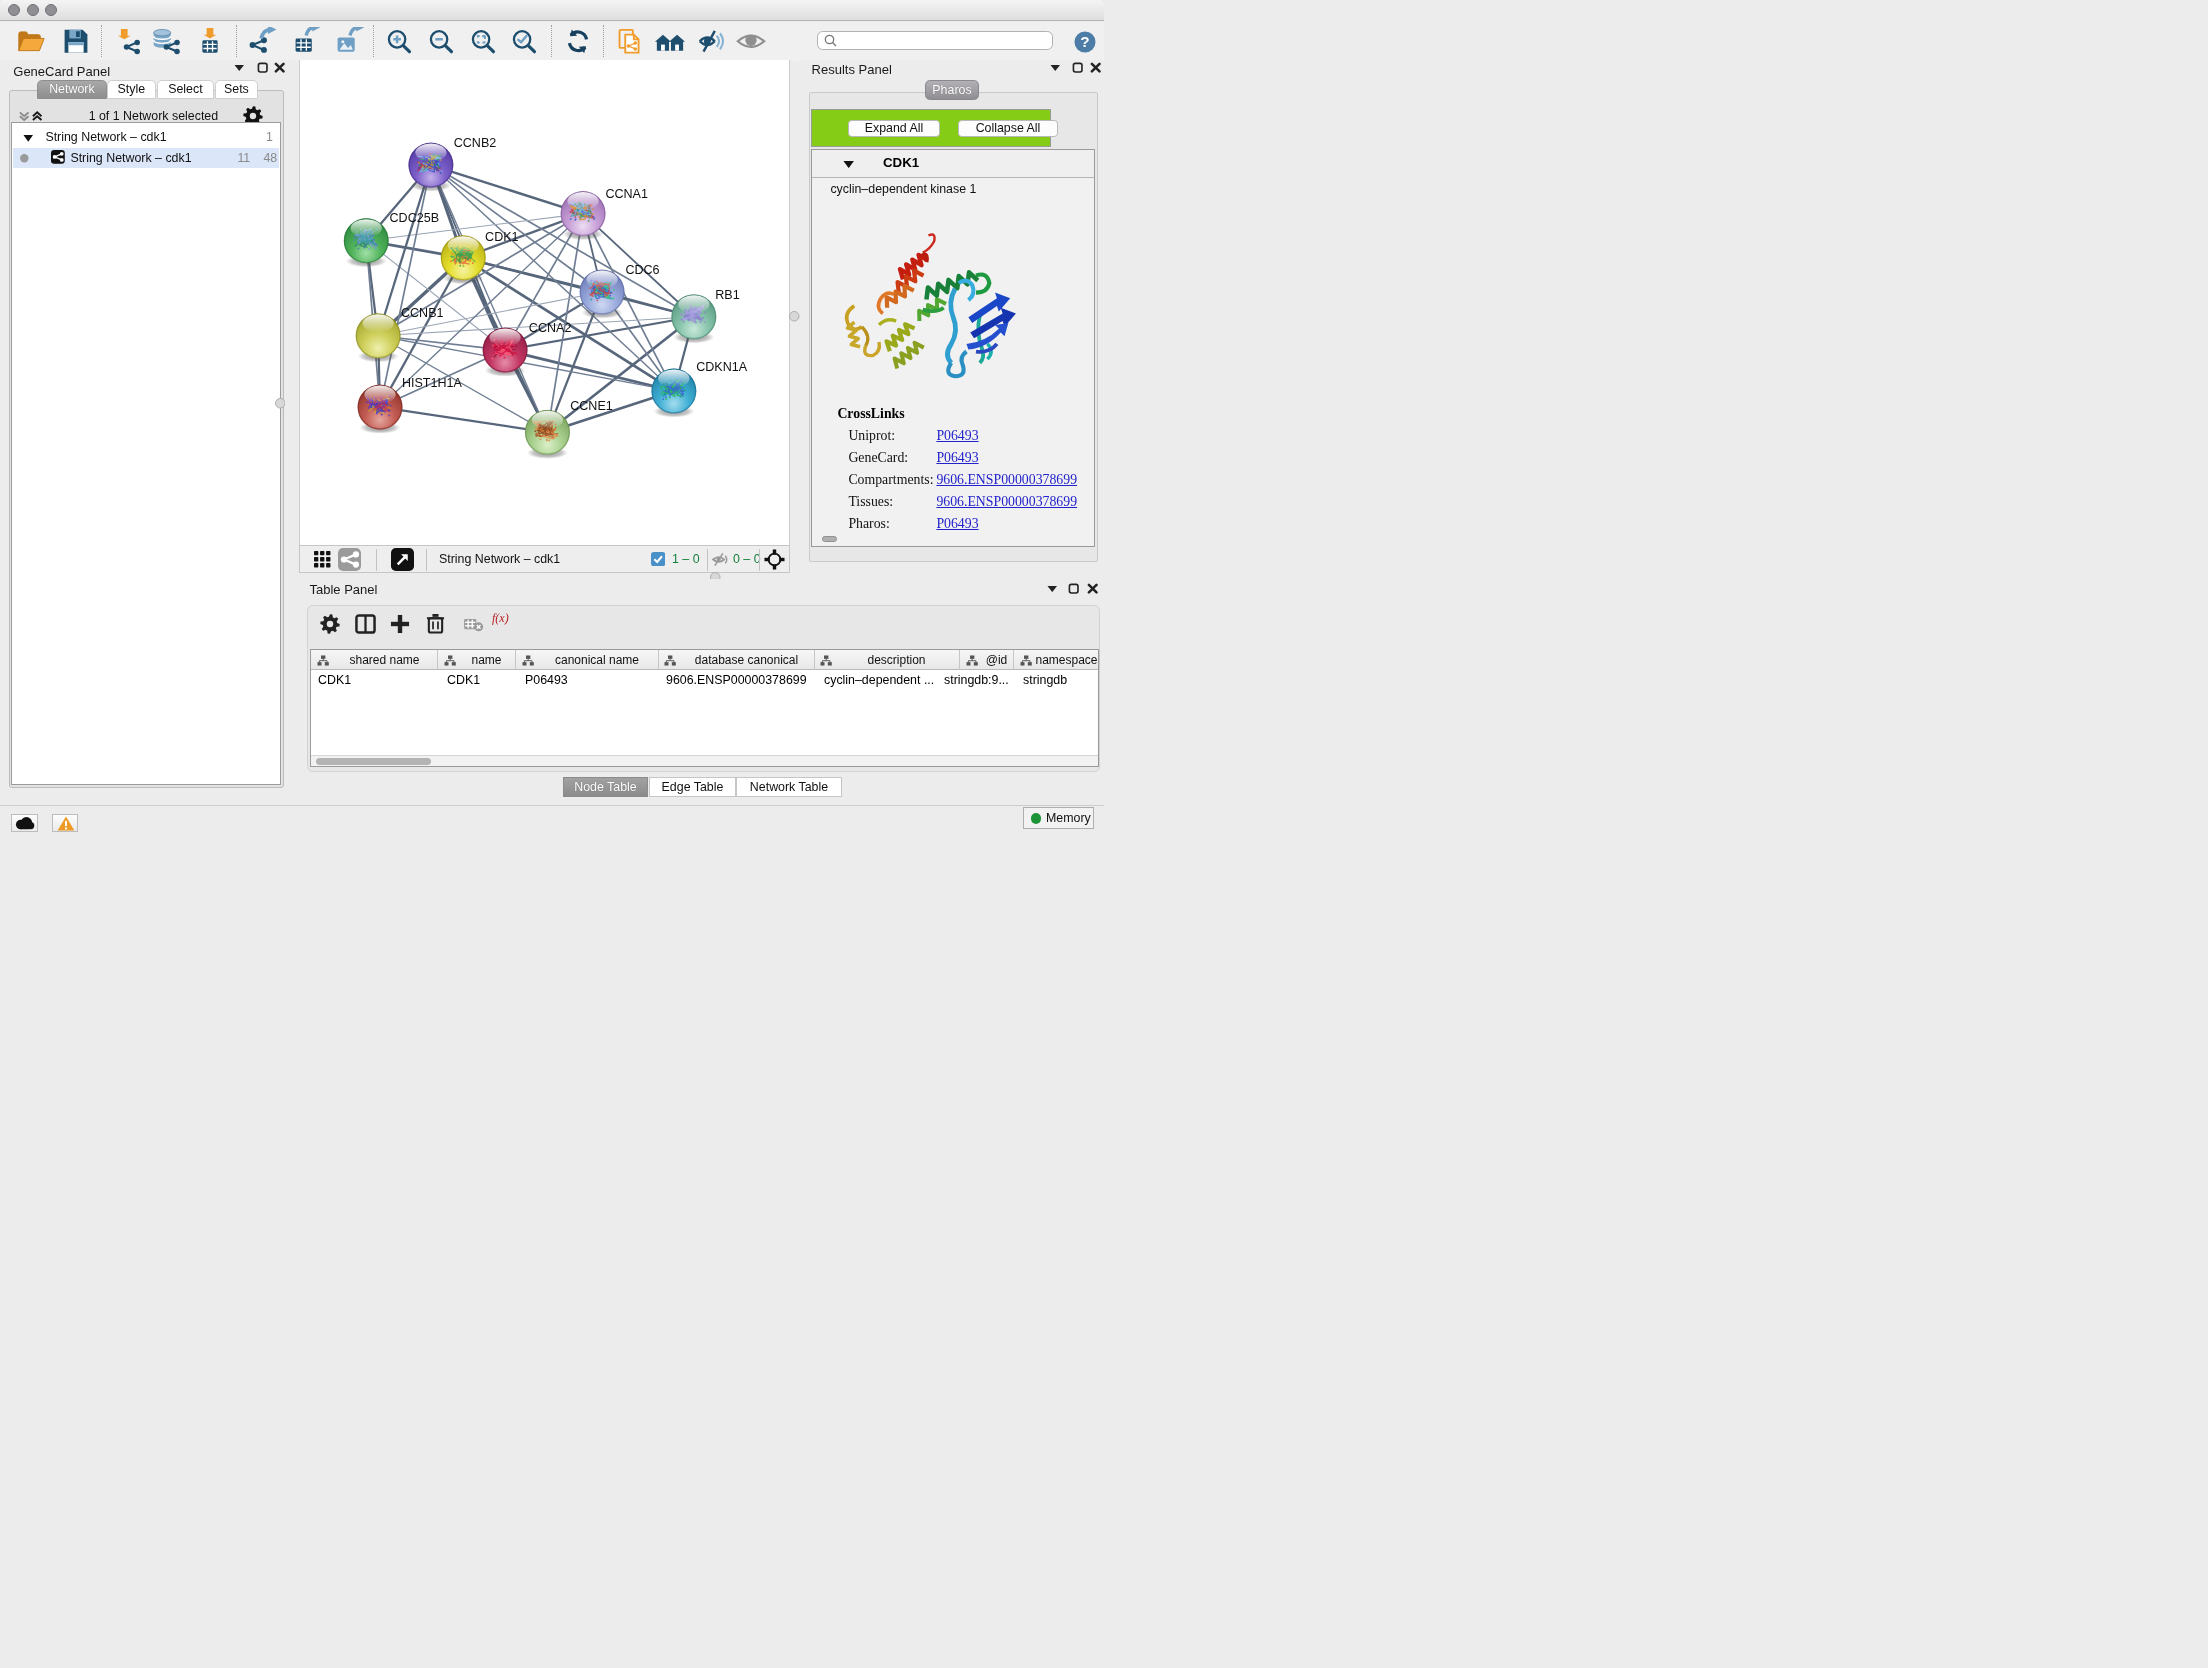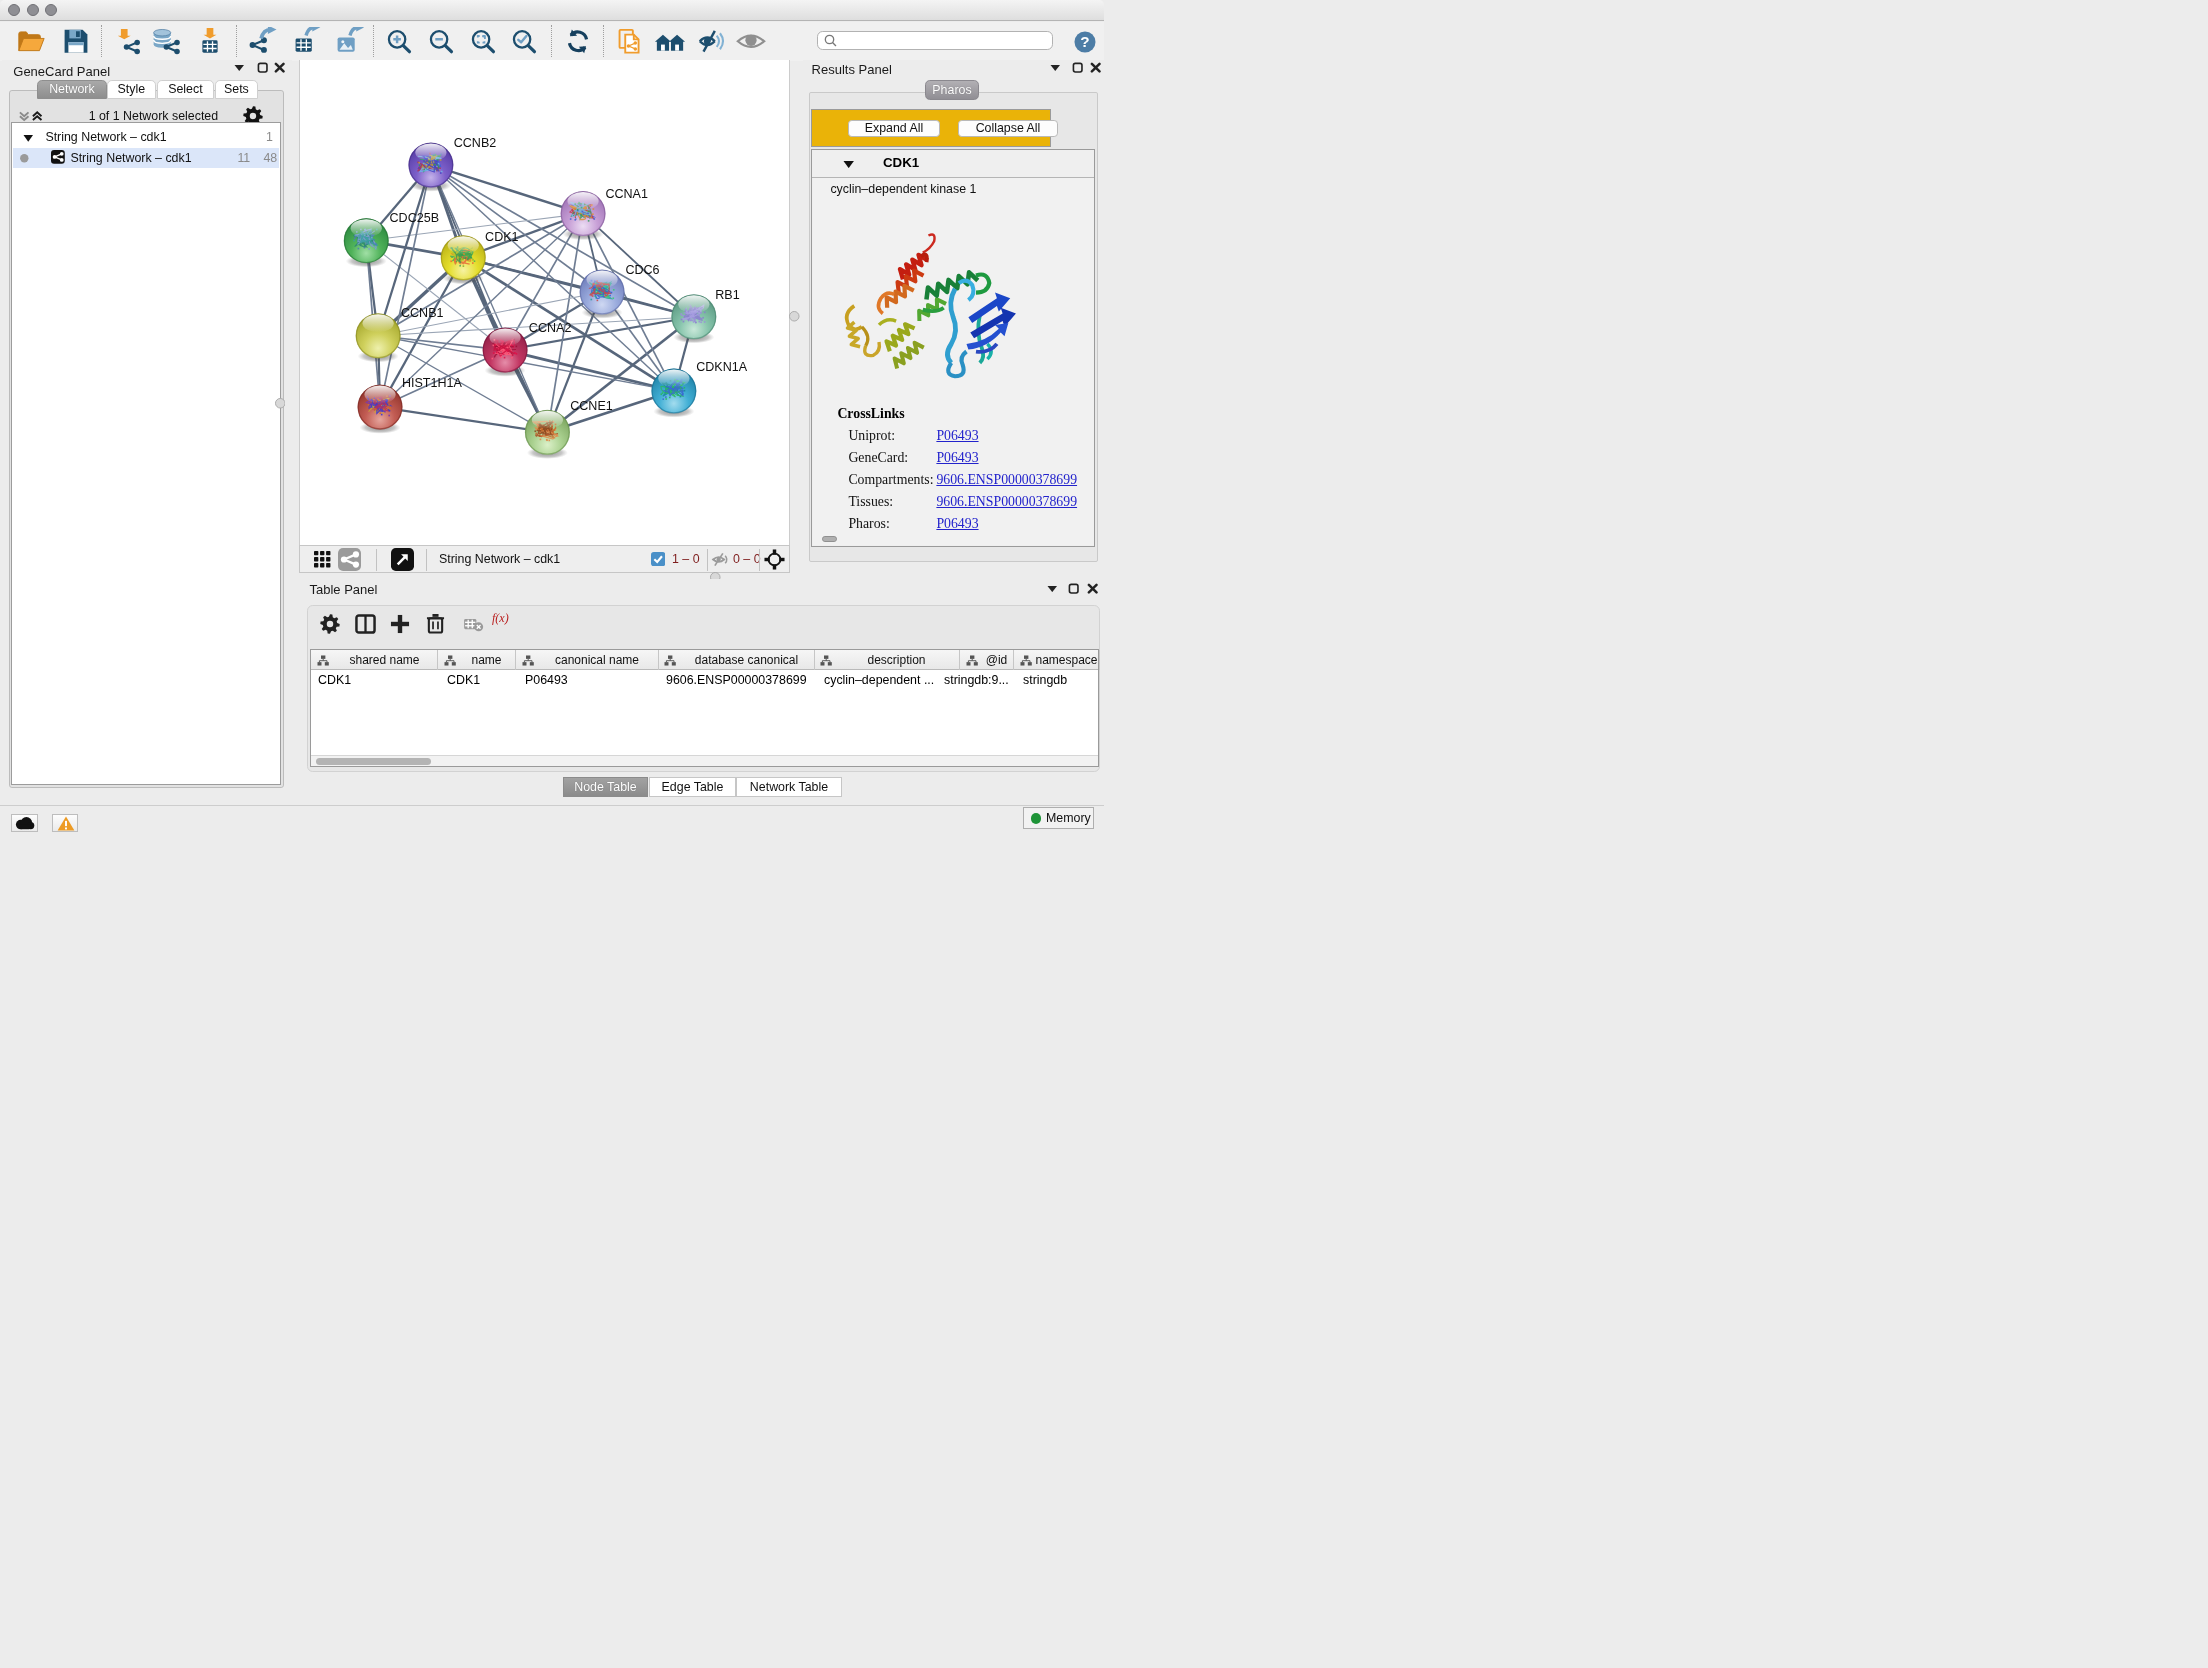--- a/index.html
+++ b/index.html
@@ -13,21 +13,21 @@
   color:#3c3c3c; font-weight:bold; }
 .toolbar { position:absolute; left:0; top:22px; width:1104px; height:39px; background:#f0f0f0; }
 .ticon { position:absolute; top:4.8px; transform:translateX(-50%); }
 .tsep { position:absolute; top:2.9px; height:32px; width:0; border-left:1.9px dotted #9f9f9f; }
 .searchbox { position:absolute; left:817px; top:9px; width:236px; height:19px;
   background:#fff; border:1px solid #b2b2b2; border-radius:5.7px; }
 .helpbtn { position:absolute; left:1074px; top:8.6px; }
 .phead { position:absolute; font-size:13px; color:#1a1a1a; }
 .txt13 { font-size:12.4px; color:#111; white-space:nowrap; }
 .gray { color:#8a8a8a; }
-.gray2 { color:#7f1d1d; }
+.gray2 { color:#15803d; }
 
 
 .cpanel { position:absolute; left:1.9px; top:60px; width:290px; height:745px; background:#ececec; }
 .tab { position:absolute; top:20.4px; height:18.5px; background:#fff; border:1px solid #cfcfcf;
   border-radius:4.8px 4.8px 0 0; font-size:12.4px; text-align:center; line-height:17px; color:#111; z-index:3; }
 .tabsel { background:linear-gradient(#a9a9a9,#8e8e8e); color:#fff; border-color:#8e8e8e;
   text-shadow:0 -0.5px 1px rgba(0,0,0,0.35); }
 .cbox { position:absolute; left:7.6px; top:30px; width:275px; height:698px; background:#e2e2e2;
   border:1px solid #bcbcbc; border-radius:2.9px; }
 .clist { position:absolute; left:9.5px; top:62px; width:270px; height:663px; background:#fff;
@@ -43,21 +43,21 @@
 .netstatus > * { z-index:1; }
 
 
 .rpanel { position:absolute; left:803px; top:60px; width:302px; height:515px; background:#ececec; }
 .rsub { position:absolute; left:5.7px; top:32px; width:289px; height:470px; background:#e7e7e7;
   border:1px solid #c9c9c9; border-radius:1.9px; }
 .stringtab { position:absolute; left:122px; top:20.4px; width:54px; height:20px;
   background:linear-gradient(#b2b0b4,#908e94); border:1px solid #8a888e; border-radius:4.8px;
   color:#fff; font-size:12.4px; text-align:center; line-height:19px;
   text-shadow:0 -0.5px 1px rgba(0,0,0,0.35); z-index:3; }
-.rboxA { position:absolute; left:8px; top:49px; width:240px; height:38px; background:#eab308;
+.rboxA { position:absolute; left:8px; top:49px; width:240px; height:38px; background:#84cc16;
   border:1px solid #9a9a9a; }
 .rbtn { position:absolute; top:9.5px; height:17px; background:#fdfdfd; border:1px solid #b9b9b9;
   border-radius:3.8px; font-size:12.4px; text-align:center; line-height:15.7px; color:#111; }
 .rboxB { position:absolute; left:8px; top:89px; width:284px; height:398px; background:#efefef;
   border:1px solid #9a9a9a; }
 .rboxBhead { position:absolute; left:0; top:0; width:100%; height:28px; border-bottom:1px solid #b5b5b5; }
 .rboxBbody { position:absolute; left:1.4px; top:28px; width:281px; height:367px; background:#f1f1f1;text-decoration:underline; }
 .serifrow { position:absolute; font-family:'Liberation Serif',serif; font-size:13.8px; color:#111; }
 .link { color:#2222cc; text-decoration:underline; }
 

